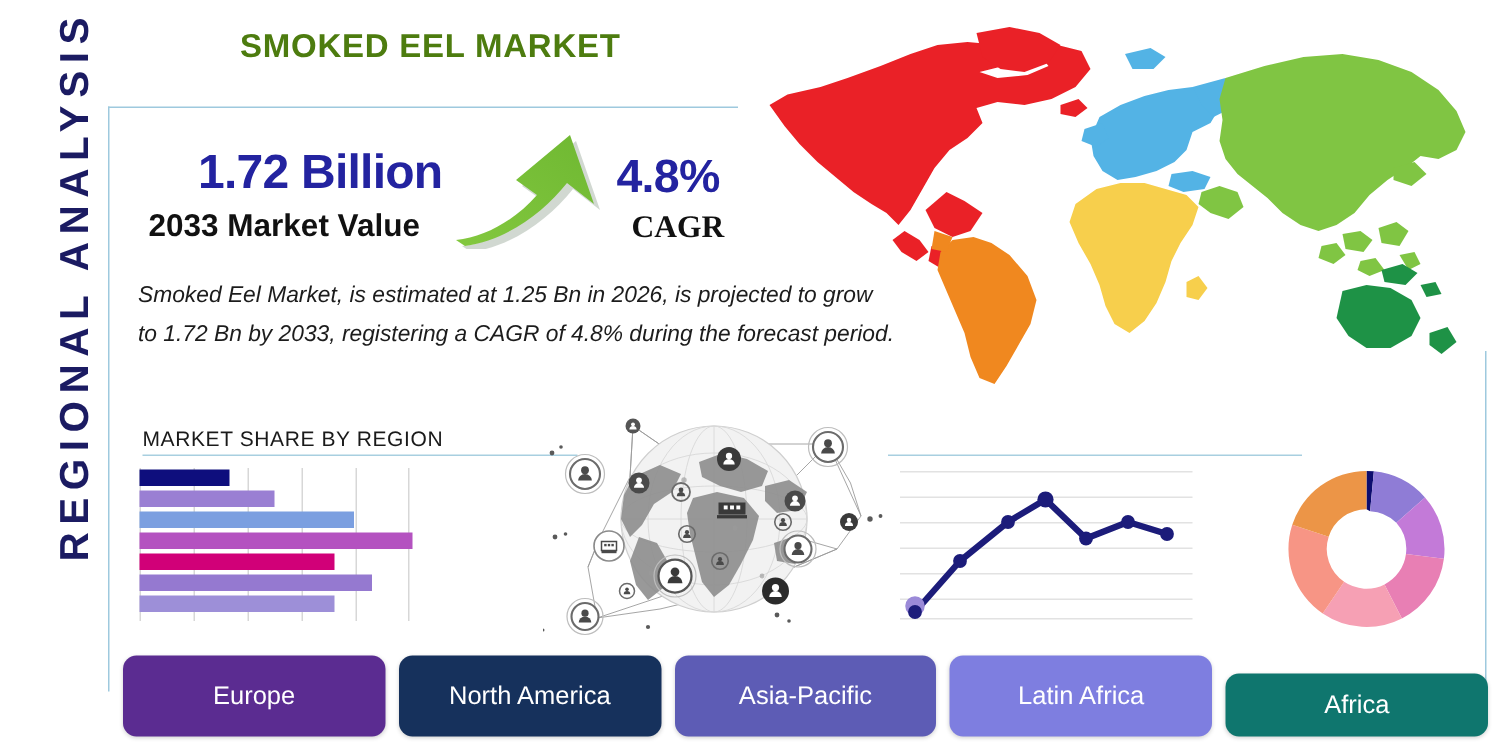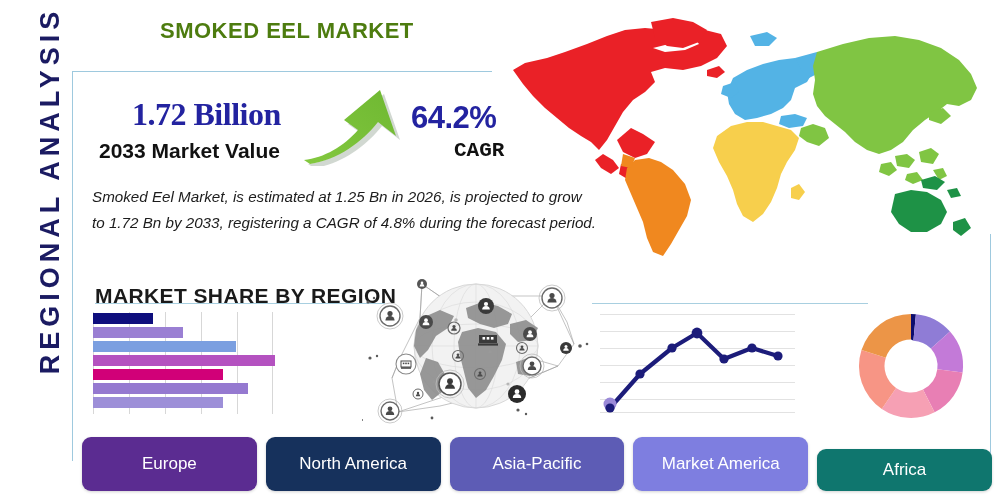--- a/index.html
+++ b/index.html
@@ -55,59 +55,58 @@
   }
   .frame-bottom-right{
     position:absolute;left:860px;top:461px;width:131px;height:0;
     border-top:1.5px solid #9ec9de;
   }
 
   
   .kpi-value{
     position:absolute;left:132px;top:96px;
     font-size:32px;font-weight:bold;color:#2323a0;
-    font-family:Liberation Serif, serif;
+    font-family:Liberation Sans, sans-serif;
     letter-spacing:-0.5px;white-space:nowrap;
   }
   .kpi-label{
     position:absolute;left:99px;top:139px;
     font-size:21px;font-weight:bold;color:#111111;
     font-family:"Liberation Sans", sans-serif;
     white-space:nowrap;
   }
   .cagr-value{
     position:absolute;left:411px;top:100px;
     font-size:31px;font-weight:bold;color:#2323a0;
     font-family:"Liberation Sans", sans-serif;
     letter-spacing:-0.5px;white-space:nowrap;
   }
   .cagr-label{
     position:absolute;left:421px;top:139px;
     font-size:21px;font-weight:bold;color:#111111;
-    font-family:Liberation Mono, monospace;
+    font-family:Liberation Serif, serif;
     white-space:nowrap;
-    margin-left:33px;
   }
   .arrow-wrap{position:absolute;left:300px;top:84px;width:110px;height:82px;}
 
   
   .desc{
     position:absolute;left:92px;top:184px;width:505px;
     font-size:15.2px;line-height:26px;color:#1c1c1c;
     font-family:"Liberation Sans", sans-serif;
     font-style:italic;
   }
 
   
   .world-map{position:absolute;left:495px;top:8px;width:500px;height:255px;}
 
   
   .sec-head{
     position:absolute;
-    font-size:21px;font-weight:bold;color:#1a1a1a;
+    font-size:14px;font-weight:normal;color:#1a1a1a;
     font-family:"Liberation Sans", sans-serif;
     letter-spacing:0.4px;white-space:nowrap;
   }
   .sec-rule{position:absolute;height:0;border-top:1.5px solid #a8cfe0;}
 
   
   .barchart{position:absolute;left:93px;top:312px;width:180px;height:102px;}
   .bc-grid{position:absolute;top:0;width:0;height:102px;border-left:1px solid #d7d7d7;}
   .bar{position:absolute;height:11px;}
 
@@ -154,21 +153,21 @@
         <linearGradient id="argrad" x1="0" y1="1" x2="1" y2="0">
           <stop offset="0" stop-color="#83c83f"></stop>
           <stop offset="1" stop-color="#6fb832"></stop>
         </linearGradient>
       </defs>
       <path d="M4,76 C24,74 44,62 58,46 L44,36 L80,6 L96,52 L78,38 C62,58 38,76 10,80 Z" fill="#9aa89a" opacity="0.45" transform="translate(4,4)"></path>
       <path d="M4,76 C24,74 44,62 58,46 L44,36 L80,6 L96,52 L78,38 C62,58 38,76 10,80 Z" fill="url(#argrad)"></path>
     </svg>
   </div>
 
-  <div class="cagr-value">64.2%</div>
+  <div class="cagr-value">4.8%</div>
   <div class="cagr-label">CAGR</div>
 
   <div class="desc">Smoked Eel Market, is estimated at 1.25 Bn in 2026, is projected to grow to 1.72 Bn by 2033, registering a CAGR of 4.8% during the forecast period.</div>
 
   <div class="world-map">
     <svg viewBox="0 0 500 255" width="500" height="255">
 
       <path fill="#ea2127" d="M18,62 L30,55 L52,50 L70,44 L92,36 L112,28 L130,22 L150,20 L172,22 L186,28
         L174,36 L158,40 L170,44 L190,42 L204,36 L196,26 L210,22 L226,26 L232,38 L222,50 L206,58 L188,62
         L170,60 L156,64 L160,74 L150,84 L138,92 L128,104 L120,118 L112,132 L104,142 L96,134 L86,128
@@ -444,20 +443,20 @@
     <div class="tab" style="background:#5b2c91;">
       <span>Europe</span>
     </div>
     <div class="tab" style="background:#16315c;">
       <span>North America</span>
     </div>
     <div class="tab" style="background:#5d5cb5;">
       <span>Asia-Pacific</span>
     </div>
     <div class="tab" style="background:#7e7ee0;">
-      <span>Market America</span>
+      <span>Latin Africa</span>
     </div>
     <div class="tab" style="background:#0f766e;margin-top:12px;">
       <span>Africa</span>
     </div>
   </div>
 
 </div>
 
 </body></html>

